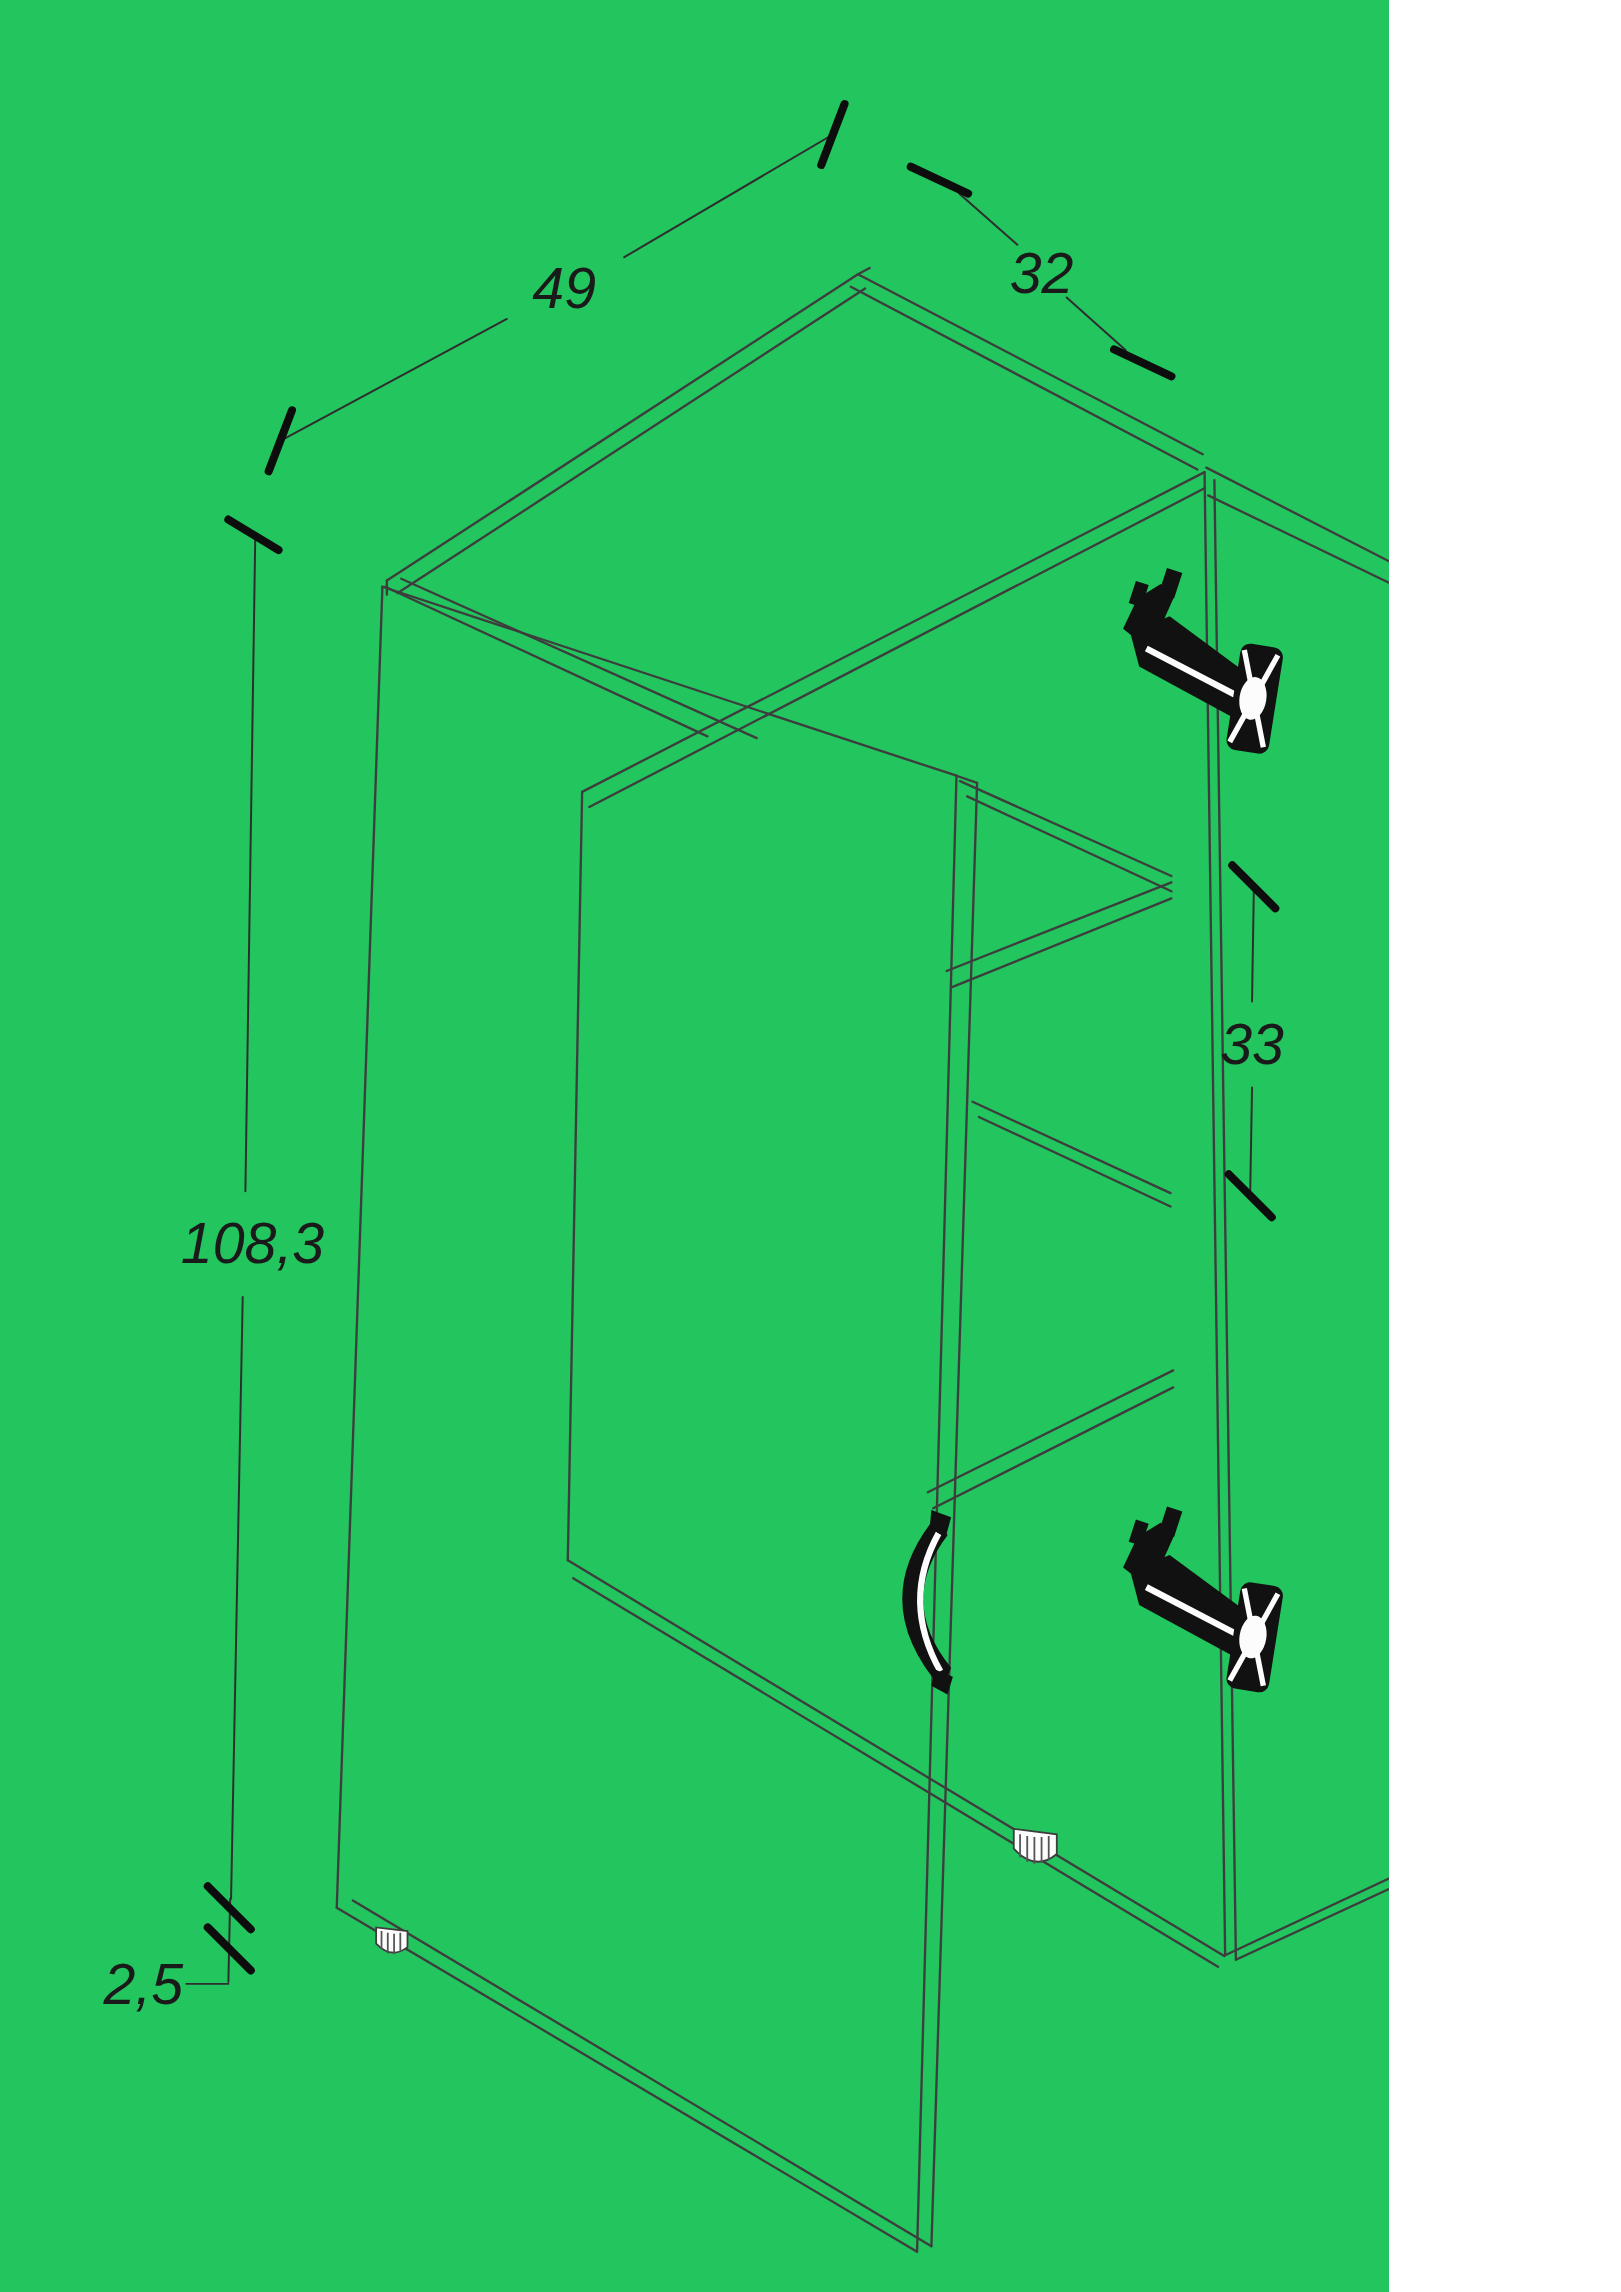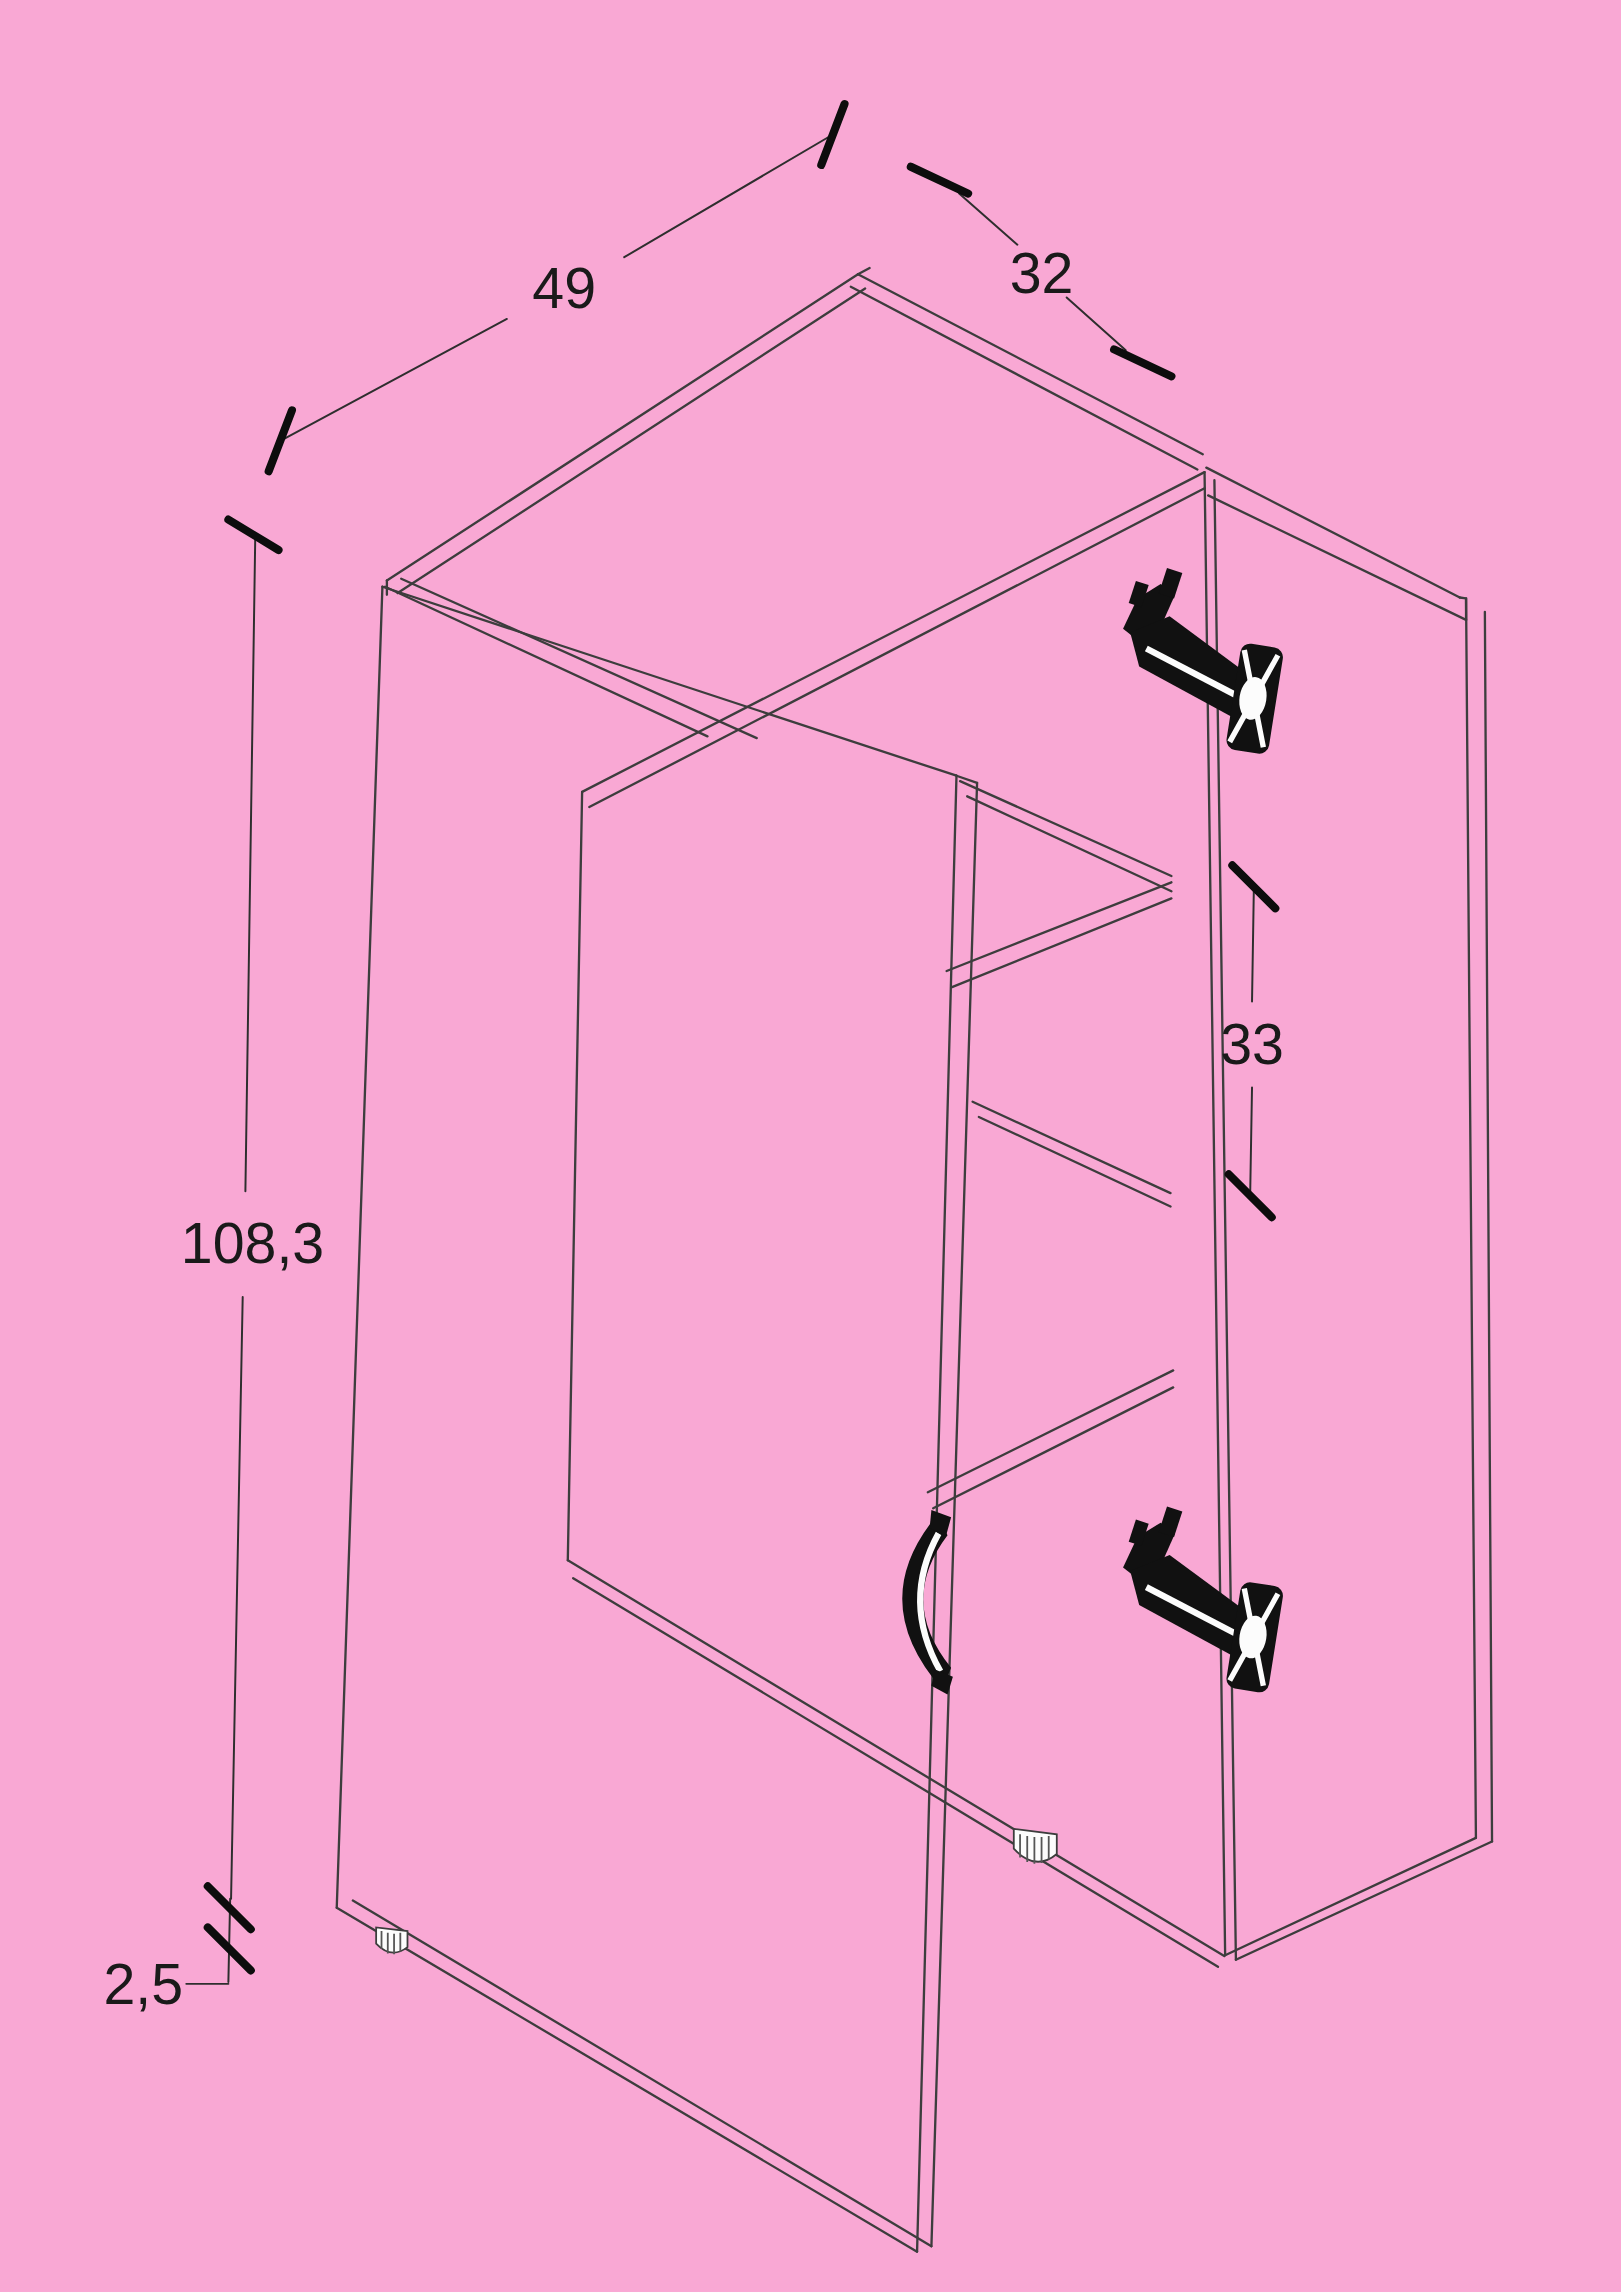--- a/index.html
+++ b/index.html
@@ -1,17 +1,17 @@
 <!DOCTYPE html>
 <html style="font-size:14.3px"><head>
 <meta charset="utf-8">
 <style>
   html,body{margin:0;padding:0;background:#ffffff;}
-  #canvas{position:relative;width:1621px;height:2293px;background:#f9a8d4;overflow:hidden;
-          font-family:"Liberation Sans",sans-serif;}
+  #canvas{position:relative;width:1389px;height:2293px;background:#22c55e;overflow:hidden;
+          font-family:"Liberation Sans",sans-serif;font-style:italic;}
   svg{display:block;}
   text.dim-label{font-family:"Liberation Sans",sans-serif;font-size:64px;fill:#1a1a1a;}
   .thin{stroke:#3d3d3d;stroke-width:2.6;fill:none;stroke-linecap:round;}
   .dimline{stroke:#2e2e2e;stroke-width:2.2;fill:none;stroke-linecap:round;}
   .tick{stroke:#0d0d0d;stroke-width:9;fill:none;stroke-linecap:round;}
   .hw{fill:#111111;stroke:none;}
   .whiteline{stroke:#fcfcfc;fill:none;}
   .foot{fill:#fcfcfc;stroke:#3d3d3d;stroke-width:2;}
   .hatch{stroke:#555;stroke-width:2;}
 </style>

